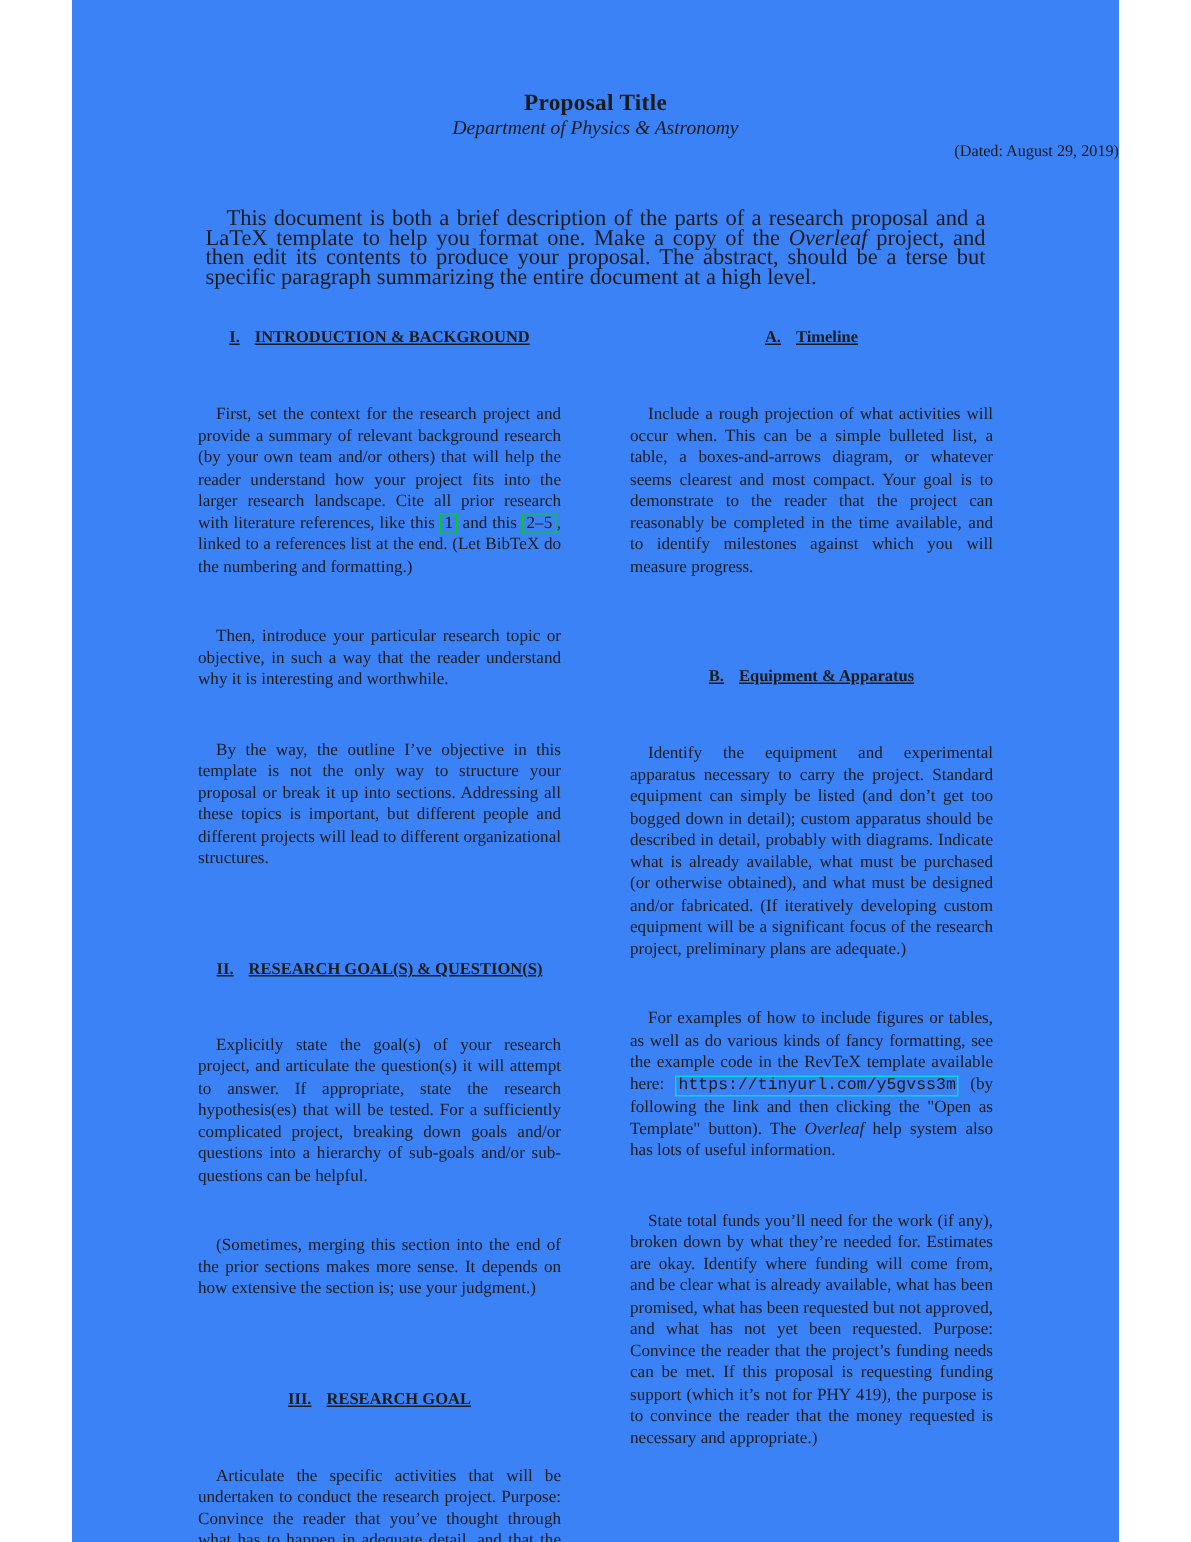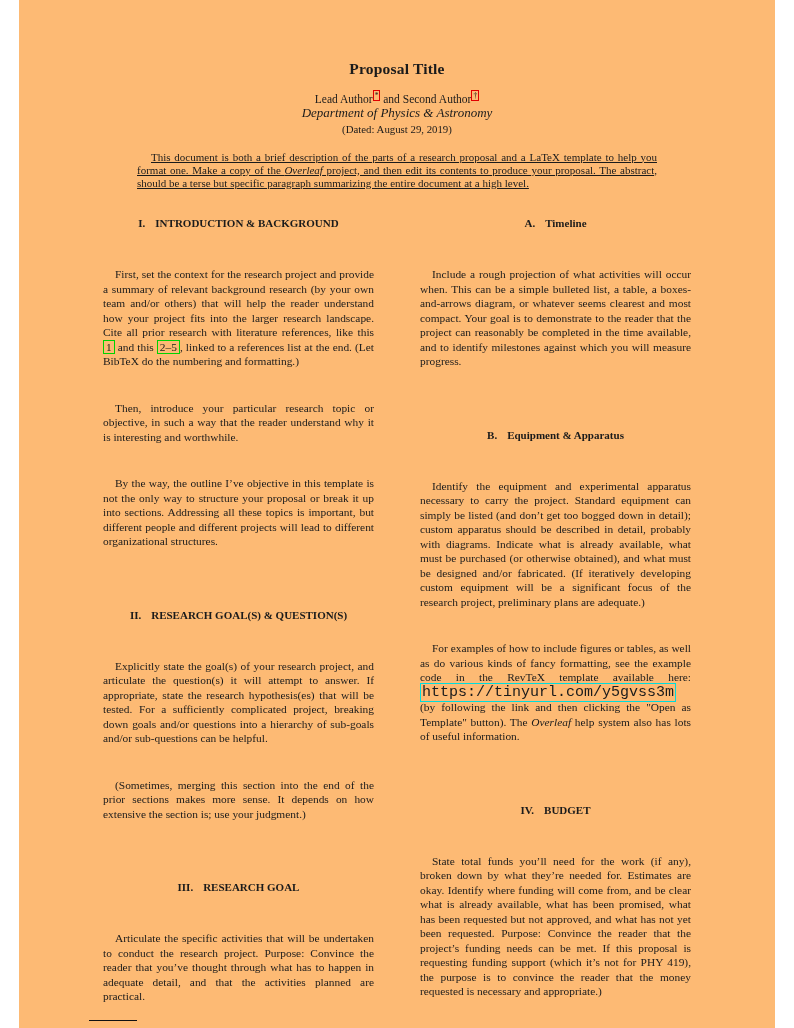--- a/index.html
+++ b/index.html
@@ -1,21 +1,21 @@
 <!DOCTYPE html>
 <html lang="en"><head>
 <meta charset="utf-8">
 <style>
   html, body { margin: 0; padding: 0; background: #ffffff; }
   .page {
     position: relative;
-    width: 756px;
+    width: 698px;
     height: 1028px;
     margin: 0 auto;
-    background: #fdba74;
+    background: #3b82f6;
     color: #1b1b1b;
     font-family: "Liberation Serif", "DejaVu Serif", serif;
     overflow: hidden;
     box-sizing: border-box;
     padding-top: 60px;
   }
   header { text-align: center; }
   .doc-title {
     margin: 0;
     font-size: 15.5px;
@@ -29,49 +29,50 @@
   }
   .affil {
     font-style: italic;
     font-size: 13px;
     line-height: 13.5px;
   }
   .dated {
     margin-top: 2px;
     font-size: 10.8px;
     line-height: 14px;
+    text-align: right;
   }
   .abstract {
     width: 520px;
-    margin: 15px auto 0 auto;
-    font-size: 11px;
+    margin: 32px auto 0 auto;
+    font-size: 15px;
     line-height: 13.2px;
     text-align: justify;
     text-indent: 14px;
-    text-decoration: underline;
   }
   .columns {
     display: flex;
     gap: 14px;
     padding: 0 68px;
     margin-top: 24px;
     height: 700px;
     align-items: stretch;
   }
   .col {
     width: 322px;
     display: flex;
     flex-direction: column;
   }
   h2.sec {
     margin: 44px 0 21px 0;
     font-size: 11px;
     font-weight: bold;
     text-align: center;
     line-height: 13px;
+    text-decoration: underline;
   }
   .col > h2.sec:first-child { margin-top: 3px; }
   .secnum { margin-right: 10px; }
   p.para {
     margin: 16px;
     font-size: 11.4px;
     line-height: 14.5px;
     text-align: justify;
     text-indent: 12px;
     hyphens: auto;
@@ -85,21 +86,21 @@
     border: 1px solid;
     padding: 0 1px;
     box-decoration-break: clone;
     -webkit-box-decoration-break: clone;
   }
   .red-box   { border-color: #e10000; }
   .cite-box  { border-color: #00d300; padding: 0 2px; }
   .cyan-box  { border-color: #00dcdc; }
   .url-box   {
     font-family: "Liberation Mono", "DejaVu Sans Mono", monospace;
-    font-size: 15px;
+    font-size: 11px;
     border-color: #00dcdc;
     overflow-wrap: anywhere;
   }
   .footnotes { margin-top: auto; }
   .fnrule {
     width: 48px;
     border-top: 1.2px solid #111;
     margin: 0 0 19px 2px;
   }
   .fn {
@@ -109,21 +110,20 @@
   }
   .fn sup.mark { font-size: 7px; margin-right: 3px; }
 </style>
 </head>
 <body>
 
 <div class="page">
 
   <header>
     <h1 class="doc-title">Proposal Title</h1>
-    <div class="authors"><span>Lead Author</span><sup class="mark linkbox red-box">*</sup><span> and </span><span>Second Author</span><sup class="mark linkbox red-box">†</sup></div>
     <div class="affil">Department of Physics &amp; Astronomy</div>
     <div class="dated">(Dated: August 29, 2019)</div>
   </header>
 
   <p class="abstract"><span>This document is both a brief description of the parts of a research proposal and a LaTeX template to help you format one. Make a copy of the </span><span class="it">Overleaf</span><span> project, and then edit its contents to produce your proposal. The abstract, should be a terse but specific paragraph summarizing the entire document at a high level.</span></p>
 
   <div class="columns">
 
     <div class="col">
       <h2 class="sec"><span class="secnum">I.</span><span>INTRODUCTION &amp; BACKGROUND</span></h2>
@@ -145,18 +145,17 @@
     </div>
 
     <div class="col">
       <h2 class="sec"><span class="secnum">A.</span><span>Timeline</span></h2>
       <p class="para">Include a rough projection of what activities will occur when. This can be a simple bulleted list, a table, a boxes-and-arrows diagram, or whatever seems clearest and most compact. Your goal is to demonstrate to the reader that the project can reasonably be completed in the time available, and to identify milestones against which you will measure progress.</p>
 
       <h2 class="sec"><span class="secnum">B.</span><span>Equipment &amp; Apparatus</span></h2>
       <p class="para">Identify the equipment and experimental apparatus necessary to carry the project. Standard equipment can simply be listed (and don’t get too bogged down in detail); custom apparatus should be described in detail, probably with diagrams. Indicate what is already available, what must be purchased (or otherwise obtained), and what must be designed and/or fabricated. (If iteratively developing custom equipment will be a significant focus of the research project, preliminary plans are adequate.)</p>
       <p class="para"><span>For examples of how to include figures or tables, as well as do various kinds of fancy formatting, see the example code in the RevTeX template available here: </span><span class="linkbox url-box">https://tinyurl.com/y5gvss3m</span><span> (by following the link and then clicking the "Open as Template" button). The </span><span class="it">Overleaf</span><span> help system also has lots of useful information.</span></p>
 
-      <h2 class="sec"><span class="secnum">IV.</span><span>BUDGET</span></h2>
       <p class="para">State total funds you’ll need for the work (if any), broken down by what they’re needed for. Estimates are okay. Identify where funding will come from, and be clear what is already available, what has been promised, what has been requested but not approved, and what has not yet been requested. Purpose: Convince the reader that the project’s funding needs can be met. If this proposal is requesting funding support (which it’s not for PHY 419), the purpose is to convince the reader that the money requested is necessary and appropriate.)</p>
     </div>
 
   </div>
 </div>
 
 </body></html>

